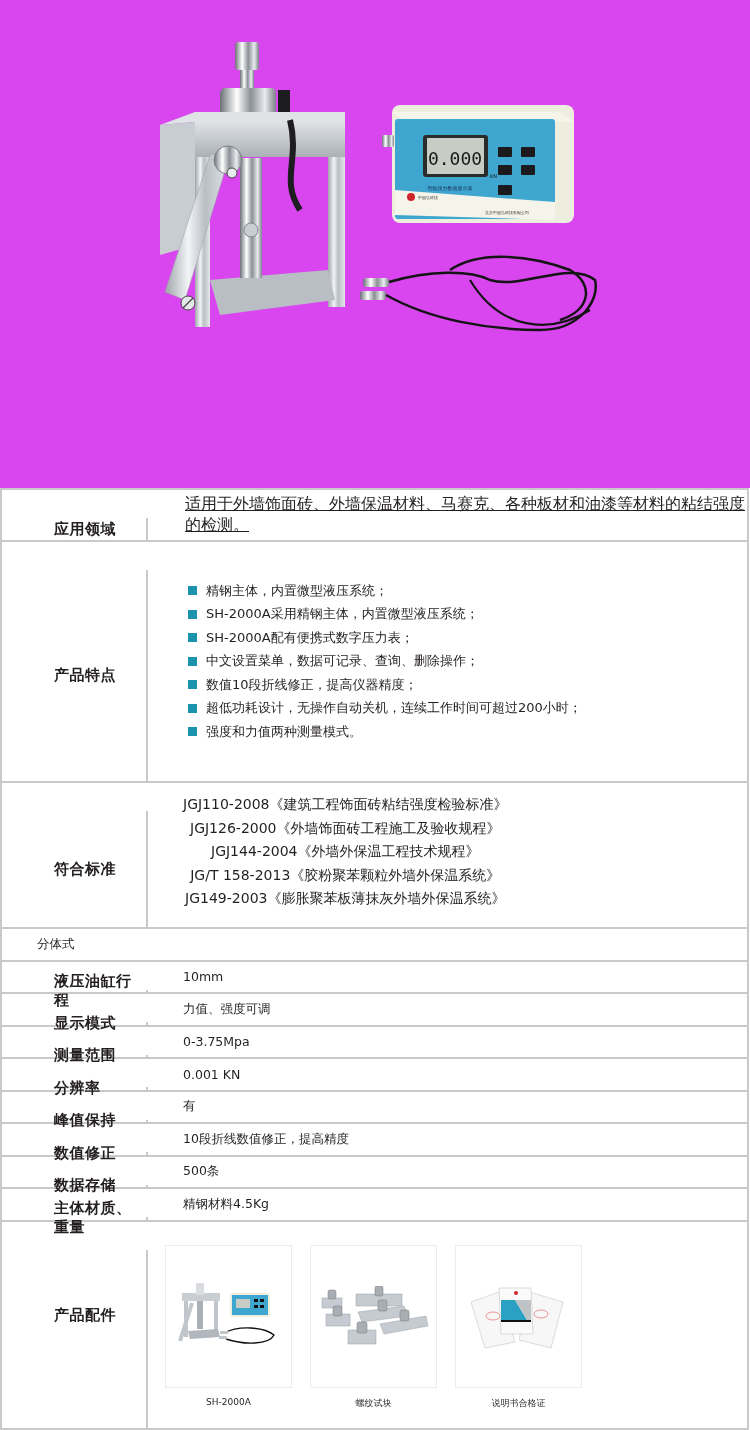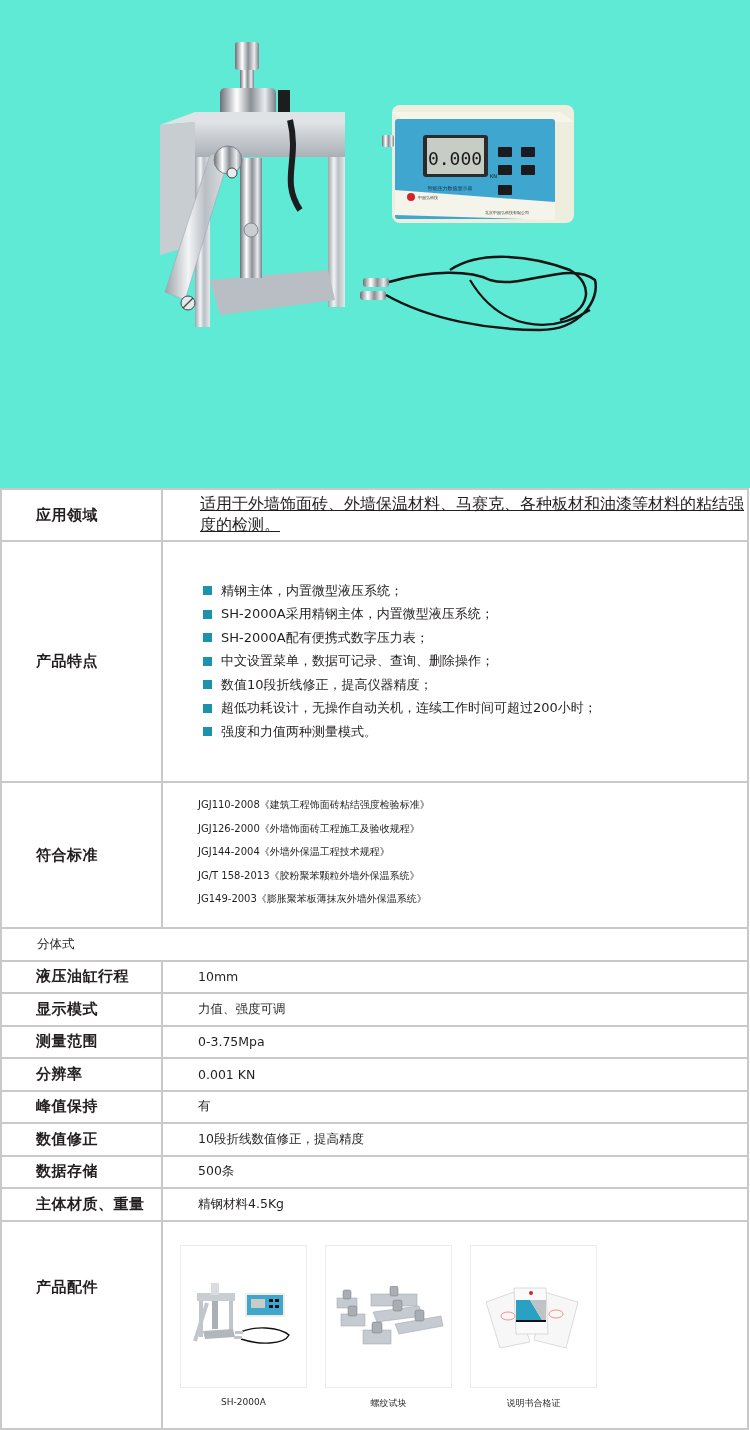--- a/index.html
+++ b/index.html
@@ -1,46 +1,46 @@
 <!DOCTYPE html>
 <html><head>
 <meta charset="utf-8">
 <style>
   * { box-sizing: border-box; margin: 0; padding: 0; }
   html, body { width: 750px; height: 1430px; background: #ffffff; overflow: hidden; }
   body { font-family: "DejaVu Sans", "Liberation Sans", sans-serif; color: #231f20; position: relative; }
 
   
-  .hero { position: absolute; left: 0; top: 0; width: 750px; height: 488px; background: #5eead4; }
+  .hero { position: absolute; left: 0; top: 0; width: 750px; height: 488px; background: #d946ef; }
   .hero svg { position: absolute; left: 150px; top: 30px; }
 
   
   .spec { position: absolute; left: 0; top: 488px; width: 749px; border-top: 2px solid #c9c9c9; }
   .row { display: flex; border-bottom: 2px solid #c9c9c9; border-left: 2px solid #c9c9c9; border-right: 2px solid #c9c9c9; }
-  .cell-label { width: 161px; border-right: 2px solid #c9c9c9; display: flex; align-items: center; padding-left: 34px;
-                font-weight: bold; font-size: 15px; color: #231f20; letter-spacing: 0.5px; }
+  .cell-label { width: 146px; border-right: 2px solid #c9c9c9; display: flex; align-items: center; padding-left: 52px;
+                font-weight: bold; font-size: 15px; color: #231f20; letter-spacing: 0.5px; margin-top: 28px; }
   .cell-value { flex: 1; display: flex; align-items: center; padding-left: 35px; font-size: 12.5px; color: #231f20; }
 
   .r-app { height: 52px; }
   .r-app .cell-value { padding-left: 37px; font-size: 16px; text-decoration: underline; }
   .r-feat { height: 241px; }
   .r-feat .cell-value { padding-left: 40px; align-items: flex-start; padding-top: 37px; }
   .r-std { height: 146px; }
   .r-std .cell-value { align-items: flex-start; padding-top: 10px; }
   .r-short { height: 32.5px; }
   .r-acc { height: 208px; }
   .r-acc .cell-label { align-items: flex-start; padding-top: 56px; }
   .r-acc .cell-value { align-items: flex-start; padding-left: 15px; padding-top: 23px; }
 
   .feat-list { list-style: none; }
   .feat-list li { display: flex; align-items: center; height: 23.5px; font-size: 13px; }
   .feat-list .sq { width: 9px; height: 9px; background: #1b93ac; margin-right: 9px; flex-shrink: 0; }
 
   .std-list { list-style: none; }
-  .std-list li { height: 23.5px; line-height: 23.5px; font-size: 10px; }
+  .std-list li { height: 23.5px; line-height: 23.5px; font-size: 14px; text-align: center; }
 
   .acc-grid { display: flex; gap: 14px; }
   .acc-card { width: 131px; display: flex; flex-direction: column; align-items: center; }
   .acc-img { width: 127px; height: 143px; border: 1px solid #ececec; background: #fff; display: flex; align-items: center; justify-content: center; }
   .acc-label { margin-top: 9px; font-size: 9px; color: #231f20; text-align: center; }
 </style>
 </head>
 <body>
 
 <div class="hero">

